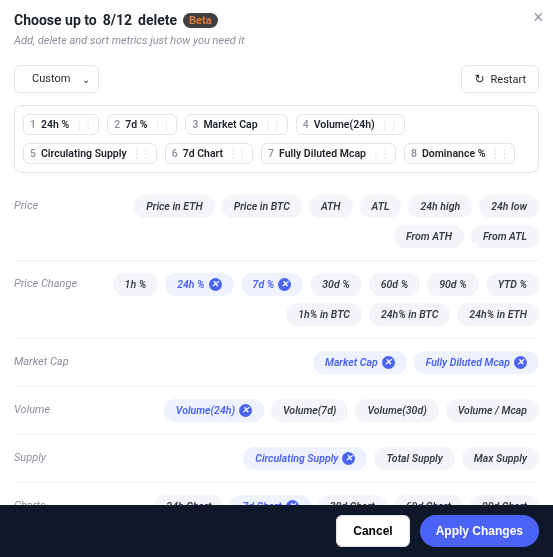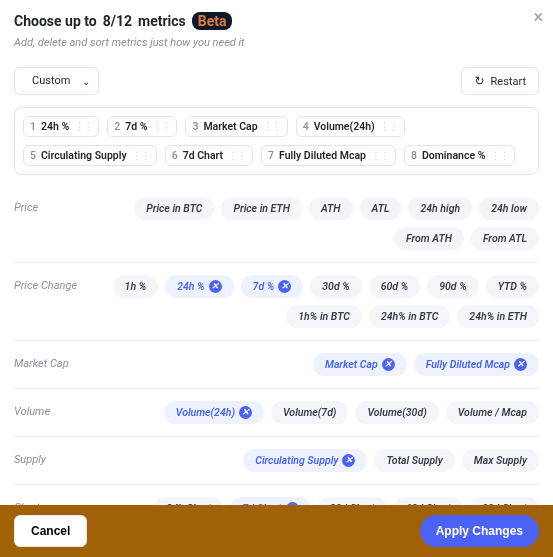--- a/index.html
+++ b/index.html
@@ -13,22 +13,22 @@
     font-size: 12px;
   }
   .modal { padding: 12px 14px 0 14px; position: relative; }
   .close-x {
     position: absolute; top: 8px; right: 10px;
     font-size: 18px; color: #a0a3ad; cursor: pointer; line-height: 1;
   }
   .title-row { display: flex; align-items: center; gap: 6px; font-size: 14px; font-weight: 700; }
   .title-row .count { font-weight: 700; }
   .beta {
-    background: #0f172a; color: #e07a3a;
-    font-size: 14px; font-weight: 700; padding: 1px 6px; border-radius: 8px;
+    background: #404040; color: #e07a3a;
+    font-size: 11px; font-weight: 700; padding: 1px 6px; border-radius: 8px;
   }
   .subtitle { color: #8a8f9c; font-size: 11px; margin-top: 6px; font-style: italic; }
   .top-controls { display: flex; justify-content: space-between; margin: 18px 0 12px; }
   .dd {
     border: 1px solid #e2e4ea; border-radius: 6px;
     padding: 6px 28px 6px 17px; font-size: 11px; position: relative; cursor: pointer;
   }
   .dd .chev { position:absolute; right:8px; top:50%; transform:translateY(-50%); font-size:10px; color:#333;}
   .restart-btn {
     border: 1px solid #e2e4ea; border-radius: 6px;
@@ -65,22 +65,22 @@
     background: #eef2ff; color: #4a63f5;
   }
   .chip .x {
     width: 13px; height: 13px; border-radius: 50%;
     background: #4a63f5; color: #fff; display: inline-flex;
     align-items: center; justify-content: center; font-size: 9px; line-height:1;
     font-weight:700;
   }
   .footer {
     position: absolute; bottom: 0; left:0; right:0;
-    padding: 10px 14px; display: flex; justify-content: space-between; gap: 10px;
-    background:#a16207;
+    padding: 10px 14px; display: flex; justify-content: flex-end; gap: 10px;
+    background:#0f172a;
   }
   .btn-cancel {
     background: #fff; border: 1px solid #e2e4ea; border-radius: 6px;
     padding: 8px 16px; font-size: 12px; font-weight: 600; cursor: pointer;
   }
   .btn-apply {
     background: #4a63f5; color: #fff; border: none; border-radius: 16px;
     padding: 8px 16px; font-size: 12px; font-weight: 600; cursor: pointer;
   }
   .categories { margin-top: 4px; max-height: 360px; overflow:hidden;}
@@ -88,21 +88,21 @@
 </head>
 <body>
 
 <div class="modal">
 
   <div class="close-x">×</div>
 
   <div class="title-row">
     <span>Choose up to</span>
     <span class="count">8/12</span>
-    <span>metrics</span>
+    <span>delete</span>
     <span class="beta">Beta</span>
   </div>
   <div class="subtitle">Add, delete and sort metrics just how you need it</div>
 
   <div class="top-controls">
     <div class="dd">
       <span>Custom</span>
       <span class="chev">⌄</span>
     </div>
     <div class="restart-btn">
@@ -152,24 +152,24 @@
         <span class="lbl">Dominance %</span>
         <span class="grip">⋮⋮</span>
       </div>
     </div>
 
   <div class="categories" id="categories">
       <div class="cat-row">
         <div class="cat-label">Price</div>
         <div class="chips">
           <span class="chip">
+            <span>Price in ETH</span>
+          </span>
+          <span class="chip">
             <span>Price in BTC</span>
-          </span>
-          <span class="chip">
-            <span>Price in ETH</span>
           </span>
           <span class="chip">
             <span>ATH</span>
           </span>
           <span class="chip">
             <span>ATL</span>
           </span>
           <span class="chip">
             <span>24h high</span>
           </span>

